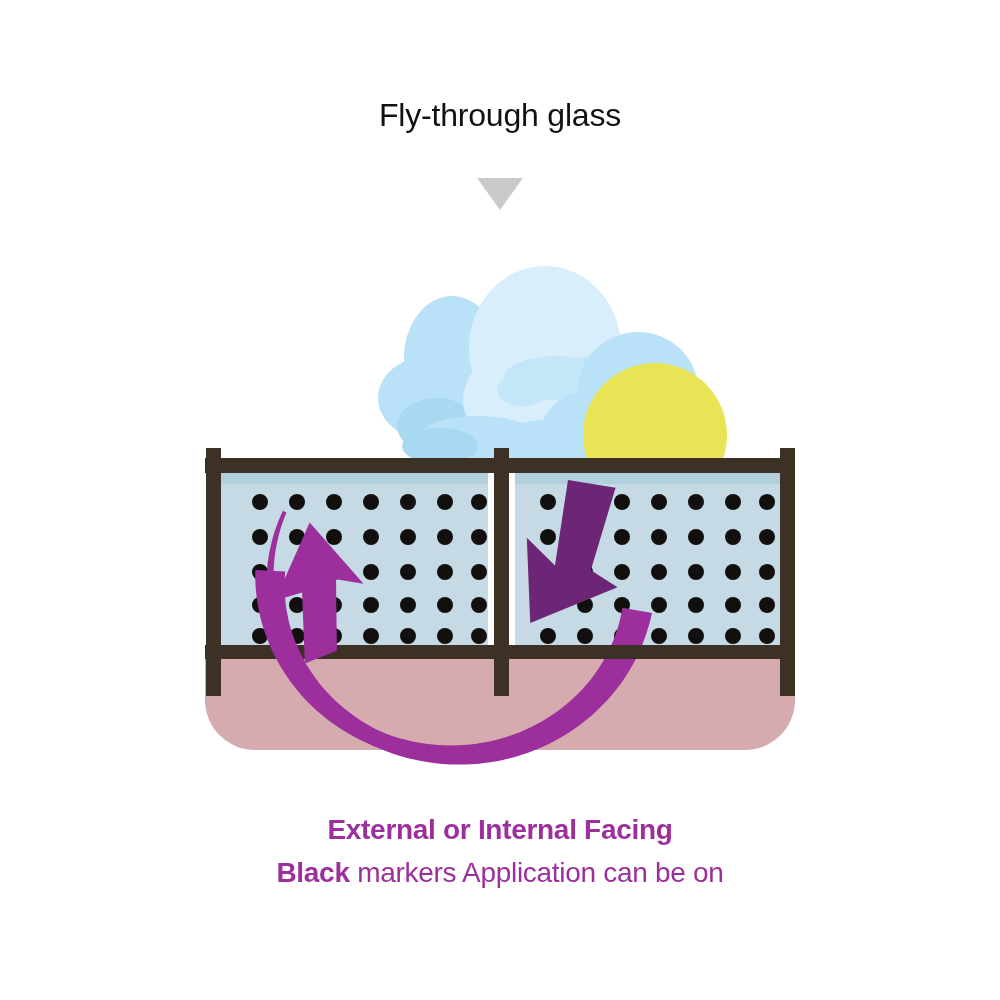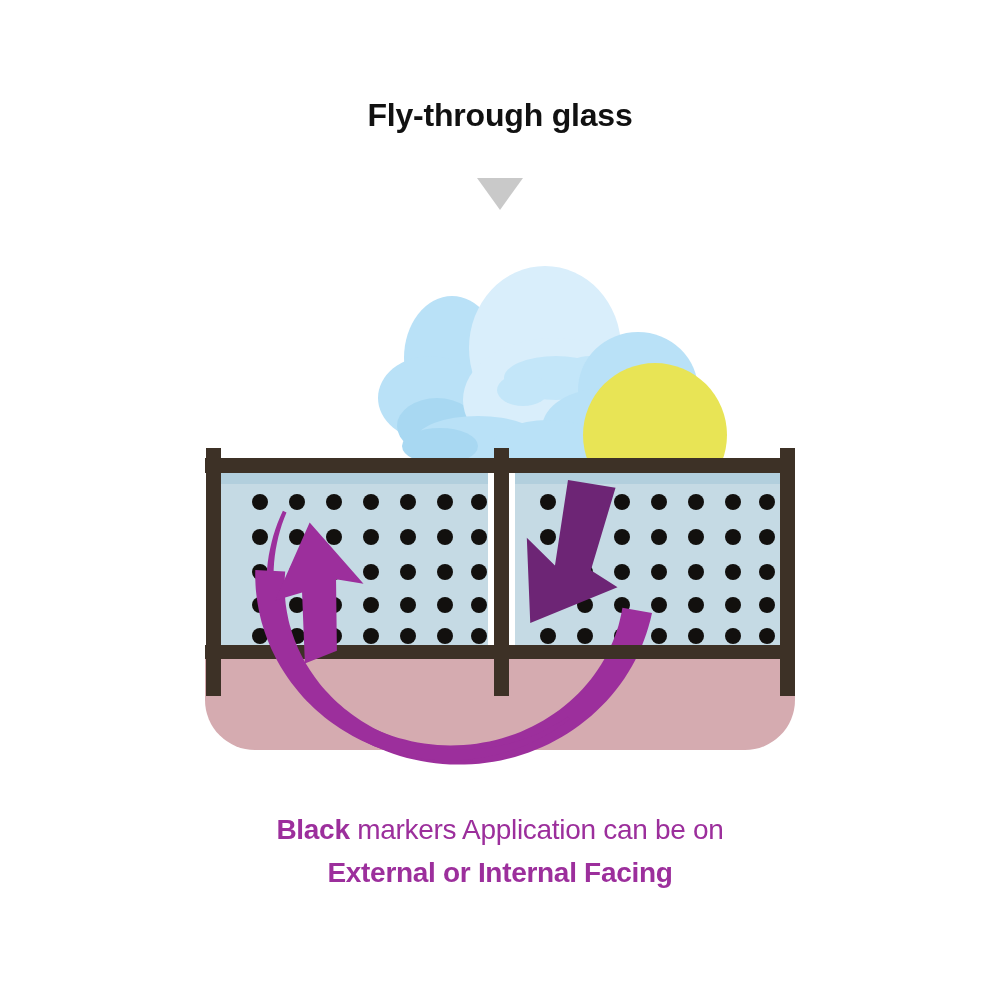--- a/index.html
+++ b/index.html
@@ -25,21 +25,21 @@
   .title-block {
     position: absolute;
     left: 0;
     top: 98px;
     width: 1000px;
     text-align: center;
   }
   .title-text {
     font-family: "Liberation Sans", sans-serif;
     font-size: 32px;
-    font-weight: bold;
+    font-weight: normal;
     letter-spacing: -0.2px;
     color: #111111;
     line-height: 1.1;
     display: block;
   }
   .title-caret {
     position: absolute;
     left: 0;
     top: 178px;
     width: 1000px;
@@ -257,19 +257,19 @@
     <svg width="1000" height="530" viewBox="0 0 1000 530" xmlns="http://www.w3.org/2000/svg">
       <defs>
         <mask id="eraseScaffold">
           <rect x="0" y="0" width="1000" height="530" fill="white"></rect>
         </mask>
       </defs>
     </svg>
   </div>
 
   <div class="caption-block">
+    <span class="caption-line bold-all">External or Internal Facing</span>
     <span class="caption-line">
       <span class="strong">Black</span><span> markers Application can be on</span>
     </span>
-    <span class="caption-line bold-all">External or Internal Facing</span>
   </div>
 
 </div>
 
 </body></html>

